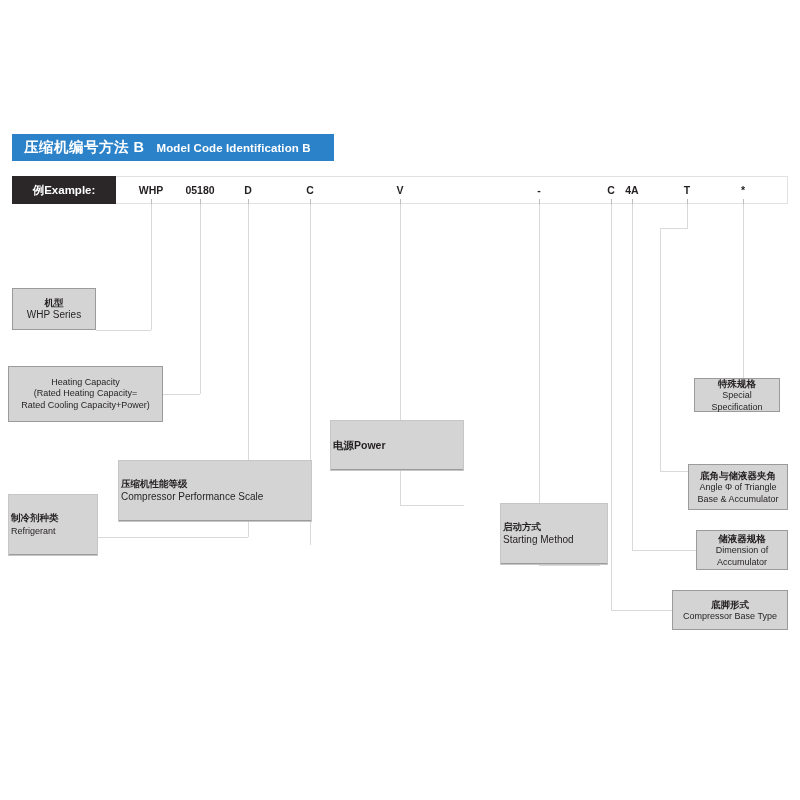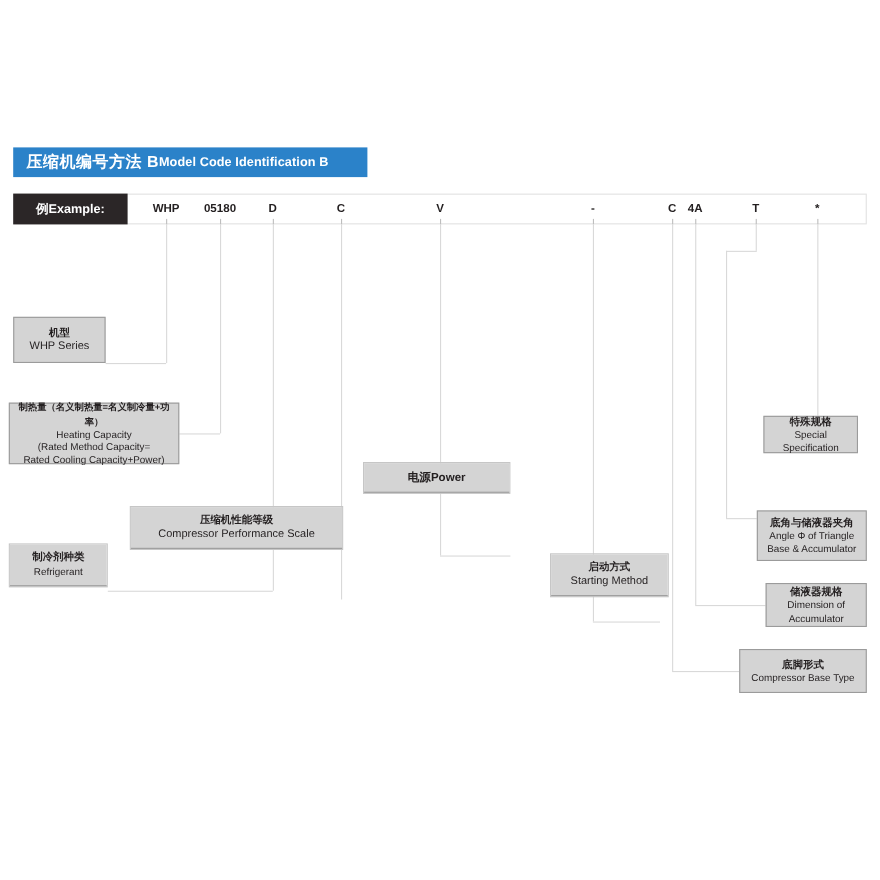--- a/index.html
+++ b/index.html
@@ -6,21 +6,21 @@
   body{
     width:800px;height:800px;background:#ffffff;
     font-family:"Liberation Sans","DejaVu Sans",sans-serif;
     color:#231f20;overflow:hidden;position:relative;
   }
   #stage{position:absolute;left:0;top:0;width:800px;height:800px;}
 
   
   .banner{
     position:absolute;left:12px;top:134px;width:322px;height:27px;
-    background:#2b82c9;display:flex;align-items:center;
+    background:#2b82c9;display:flex;align-items:center;gap:12px;
     padding-left:12px;box-sizing:border-box;color:#ffffff;
   }
   .banner .cn{font-size:14.5px;font-weight:bold;letter-spacing:.5px;}
   .banner .en{font-size:11.5px;font-weight:bold;letter-spacing:.1px;}
 
   
   .ex-row{
     position:absolute;left:12px;top:176px;width:776px;height:28px;
     background:#ffffff;border:1px solid #e2e2e2;box-sizing:border-box;
   }
@@ -52,21 +52,21 @@
   .gbox .en{font-size:10px;line-height:12.5px;}
   .gbox .en.sm{font-size:9px;line-height:11.5px;}
 
   
   .tbl{
     position:absolute;border:1px solid #c6c6c6;background:#ffffff;
     box-sizing:border-box;
   }
   .tbl .thead{
     background:#d4d4d4;border-bottom:1px solid #9b9b9b;
-    text-align:center;padding:6px 2px;
+    padding:17px 2px;
   }
   .tbl .thead .cn{font-size:9.5px;font-weight:bold;line-height:12.5px;display:block;}
   .tbl .thead .en{font-size:10px;line-height:12.5px;display:block;}
   .tbl .thead .one{font-size:10.5px;line-height:14px;display:block;font-weight:bold;}
 </style>
 </head>
 <body>
 
 <div id="stage">
 
@@ -123,23 +123,22 @@
       <div class="ln lnh" style="left: 660px; top: 471px; width: 28px; height: 1px;"></div>
       <div class="ln lnv" style="left: 743px; top: 204px; width: 1px; height: 174px;"></div>
     </div>
 
   <div class="gbox" style="left:12px;top:288px;width:84px;height:42px;">
     <span class="cn">机型</span>
     <span class="en">WHP Series</span>
   </div>
 
   <div class="gbox" style="left:8px;top:366px;width:155px;height:56px;">
-    <span class="cn" style="font-size:8.5px;">制热量（名义制热量=名义制冷量+功率）</span>
     <span class="en sm">Heating Capacity</span>
-    <span class="en sm">(Rated Method Capacity=</span>
+    <span class="en sm">(Rated Heating Capacity=</span>
     <span class="en sm">Rated Cooling Capacity+Power)</span>
   </div>
 
   <div class="gbox" style="left:694px;top:378px;width:86px;height:34px;">
     <span class="cn">特殊规格</span>
     <span class="en sm">Special Specification</span>
   </div>
 
   <div class="gbox" style="left:688px;top:448px;width:100px;height:46px;margin-top:16px;">
     <span class="cn">底角与储液器夹角</span>

